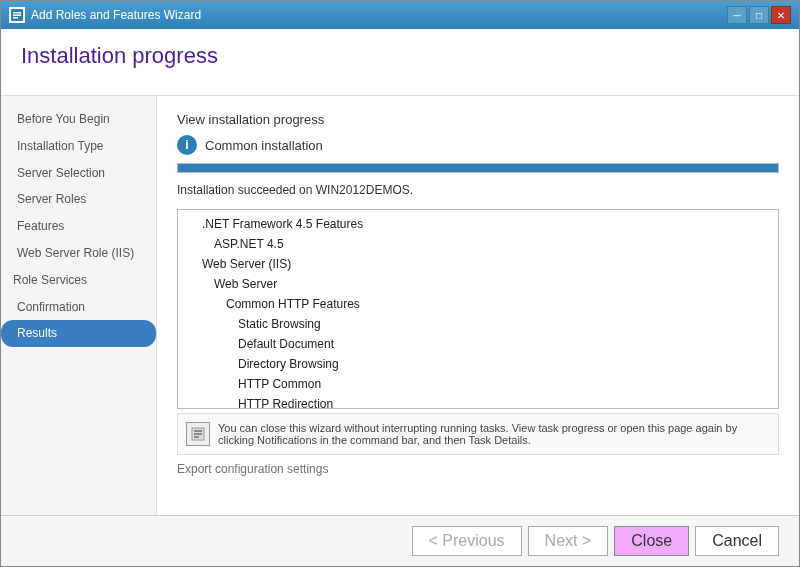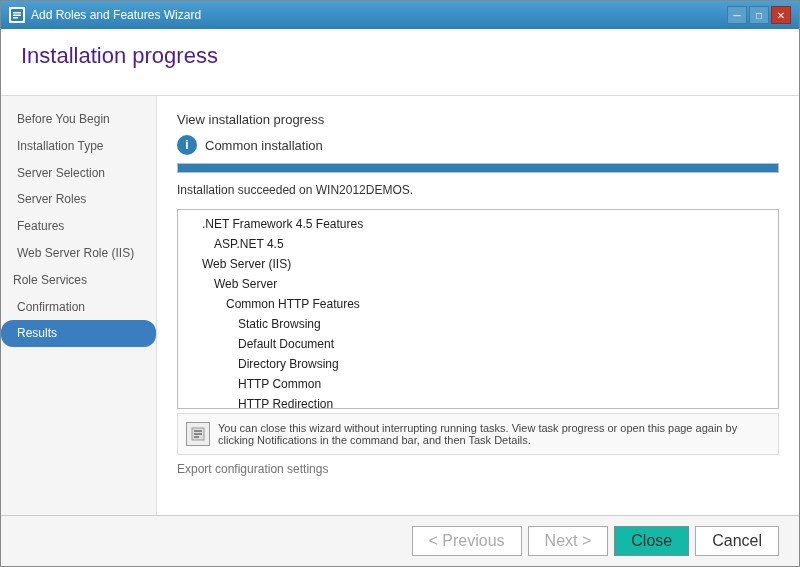--- a/index.html
+++ b/index.html
@@ -234,21 +234,21 @@
       padding: 5px 16px;
       font-size: 16px;
       border: 1px solid #aaa;
       background: #fff;
       cursor: pointer;
       color: #333;
       min-width: 70px;
       text-align: center;
     }
     .footer-btn.primary {
-      background: #14b8a6;
+      background: #f0abfc;
       border-color: #888;
     }
     .footer-btn:disabled {
       color: #aaa;
       cursor: default;
     }
     .header-section {
       background: #fff;
       padding: 14px 20px 8px 20px;
       border-bottom: 1px solid #ddd;

